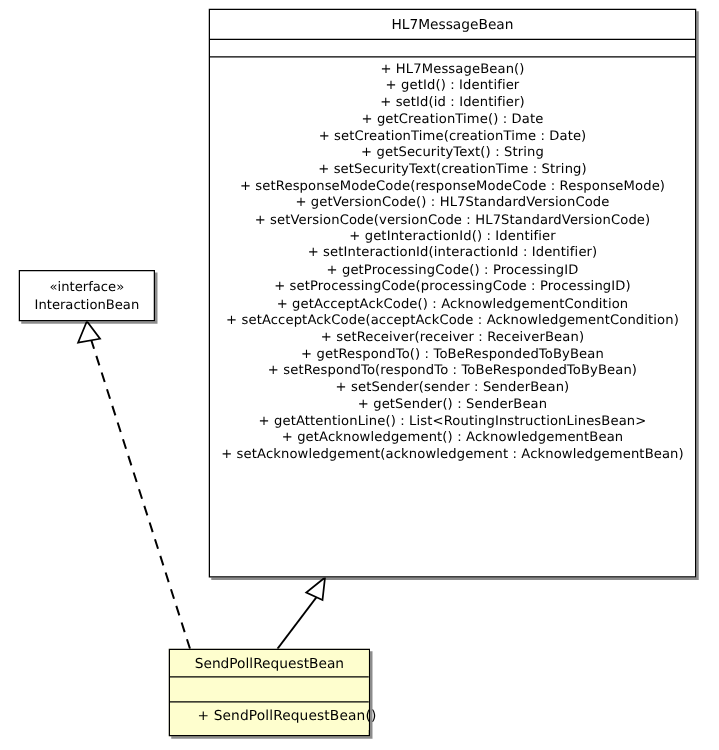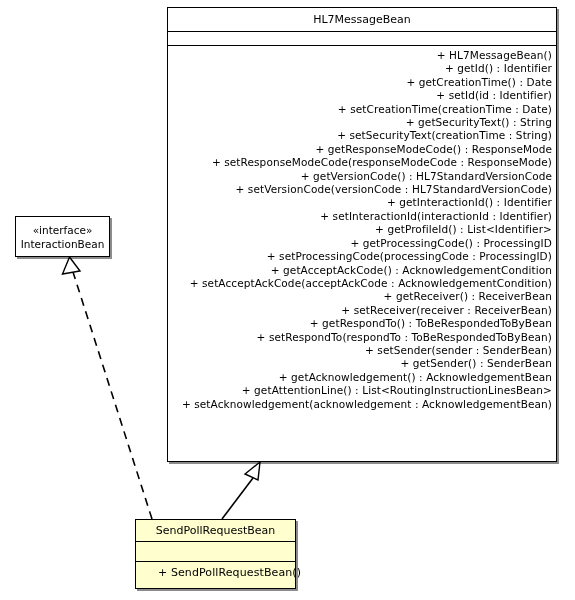--- a/index.html
+++ b/index.html
@@ -52,40 +52,40 @@
   .compartment-empty {
     height: 14px;
   }
   .compartment-members {
     padding: 3px 4px 4px 4px;
   }
   .member {
     font-size: 10.5px;
     line-height: 13.4px;
     white-space: nowrap;
-    text-align: right;
+    text-align: center;
     letter-spacing: 0.1px;
   }
 
   
   #class-hl7messagebean {
     left: 167px;
     top: 7px;
     width: 390px;
     height: 455px;
   }
   #class-hl7messagebean .compartment-title {
     font-size: 11px;
   }
 
   
   #interface-interactionbean {
     left: 15px;
     top: 216px;
-    width: 95px;
+    width: 109px;
     height: 41px;
   }
   #interface-interactionbean .stereotype,
   #interface-interactionbean .iface-name {
     display: block;
     text-align: center;
     font-size: 10.5px;
     line-height: 14px;
   }
   #interface-interactionbean .compartment-title {
@@ -136,44 +136,41 @@
       <polygon points="260,462 245,474 258,480" fill="#ffffff" stroke="#000000" stroke-width="1.4"></polygon>
     </g>
   </svg>
 
   <div class="uml-box" id="class-hl7messagebean">
     <div class="uml-compartment compartment-title">HL7MessageBean</div>
     <div class="uml-compartment compartment-empty"></div>
     <div class="uml-compartment compartment-members">
       <div class="member">+ HL7MessageBean()</div>
       <div class="member">+ getId() : Identifier</div>
+      <div class="member">+ setId(id : Identifier)</div>
       <div class="member">+ getCreationTime() : Date</div>
-      <div class="member">+ setId(id : Identifier)</div>
       <div class="member">+ setCreationTime(creationTime : Date)</div>
       <div class="member">+ getSecurityText() : String</div>
       <div class="member">+ setSecurityText(creationTime : String)</div>
-      <div class="member">+ getResponseModeCode() : ResponseMode</div>
       <div class="member">+ setResponseModeCode(responseModeCode : ResponseMode)</div>
       <div class="member">+ getVersionCode() : HL7StandardVersionCode</div>
       <div class="member">+ setVersionCode(versionCode : HL7StandardVersionCode)</div>
       <div class="member">+ getInteractionId() : Identifier</div>
       <div class="member">+ setInteractionId(interactionId : Identifier)</div>
-      <div class="member">+ getProfileId() : List&lt;Identifier&gt;</div>
       <div class="member">+ getProcessingCode() : ProcessingID</div>
       <div class="member">+ setProcessingCode(processingCode : ProcessingID)</div>
       <div class="member">+ getAcceptAckCode() : AcknowledgementCondition</div>
       <div class="member">+ setAcceptAckCode(acceptAckCode : AcknowledgementCondition)</div>
-      <div class="member">+ getReceiver() : ReceiverBean</div>
       <div class="member">+ setReceiver(receiver : ReceiverBean)</div>
       <div class="member">+ getRespondTo() : ToBeRespondedToByBean</div>
       <div class="member">+ setRespondTo(respondTo : ToBeRespondedToByBean)</div>
       <div class="member">+ setSender(sender : SenderBean)</div>
       <div class="member">+ getSender() : SenderBean</div>
+      <div class="member">+ getAttentionLine() : List&lt;RoutingInstructionLinesBean&gt;</div>
       <div class="member">+ getAcknowledgement() : AcknowledgementBean</div>
-      <div class="member">+ getAttentionLine() : List&lt;RoutingInstructionLinesBean&gt;</div>
       <div class="member">+ setAcknowledgement(acknowledgement : AcknowledgementBean)</div>
     </div>
   </div>
 
   <div class="uml-box" id="interface-interactionbean">
     <div class="uml-compartment compartment-title">
       <span class="stereotype">«interface»</span>
       <span class="iface-name">InteractionBean</span>
     </div>
   </div>

